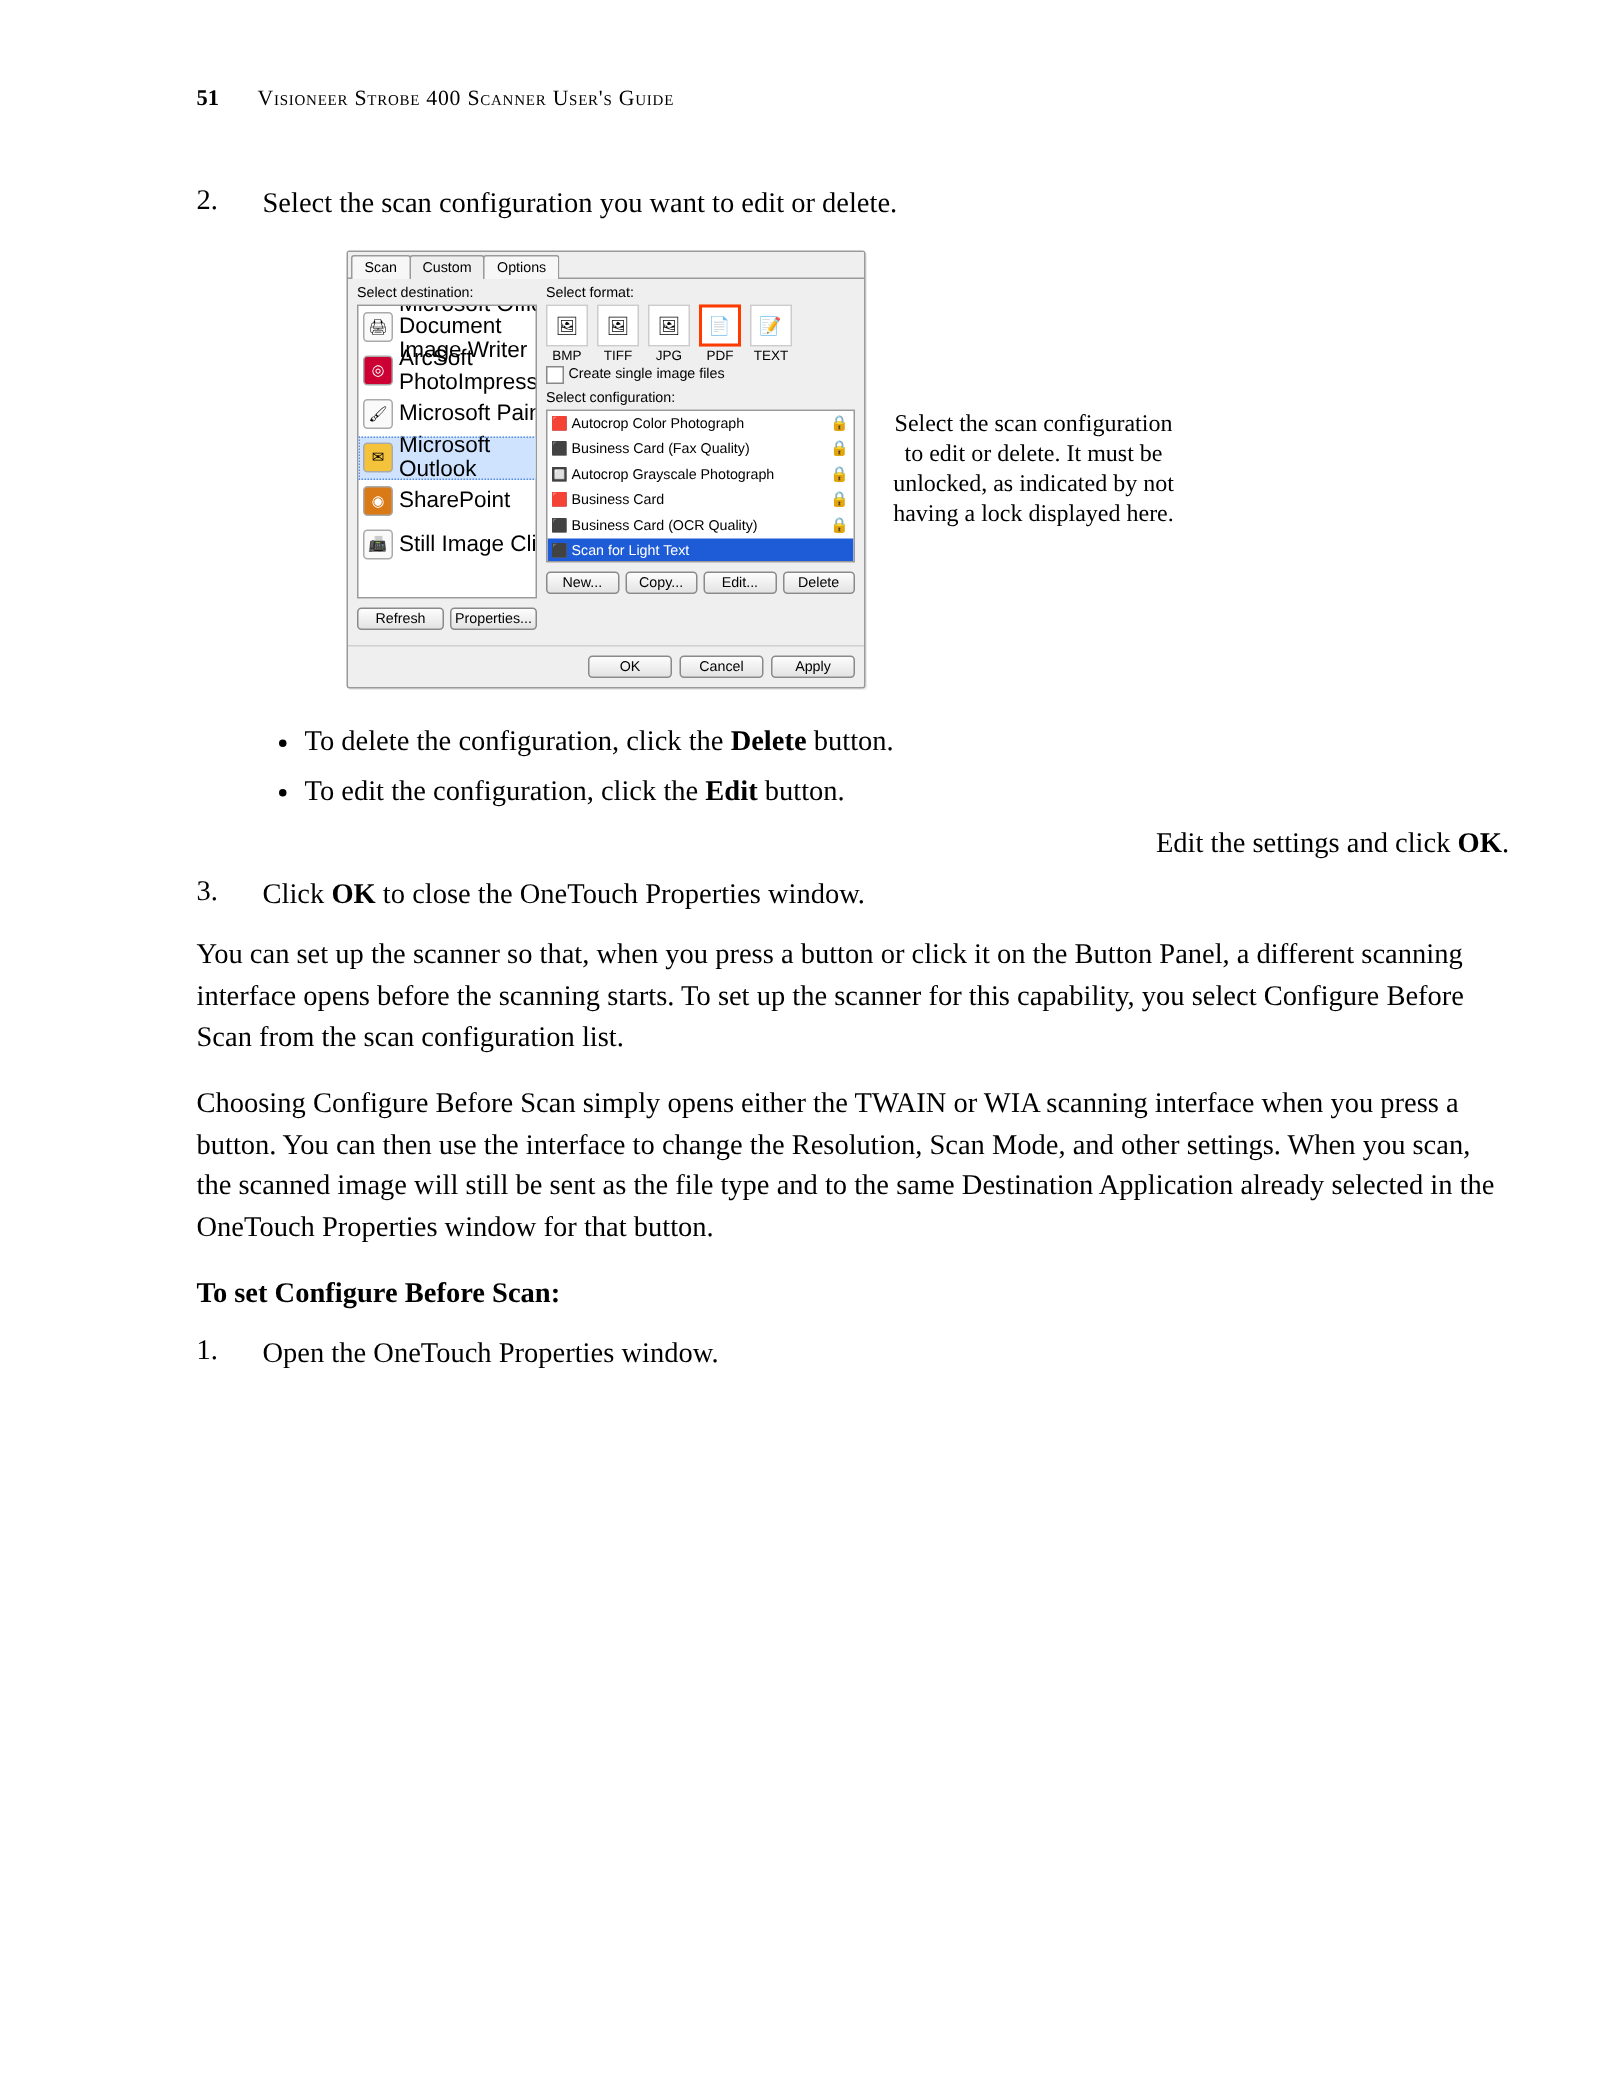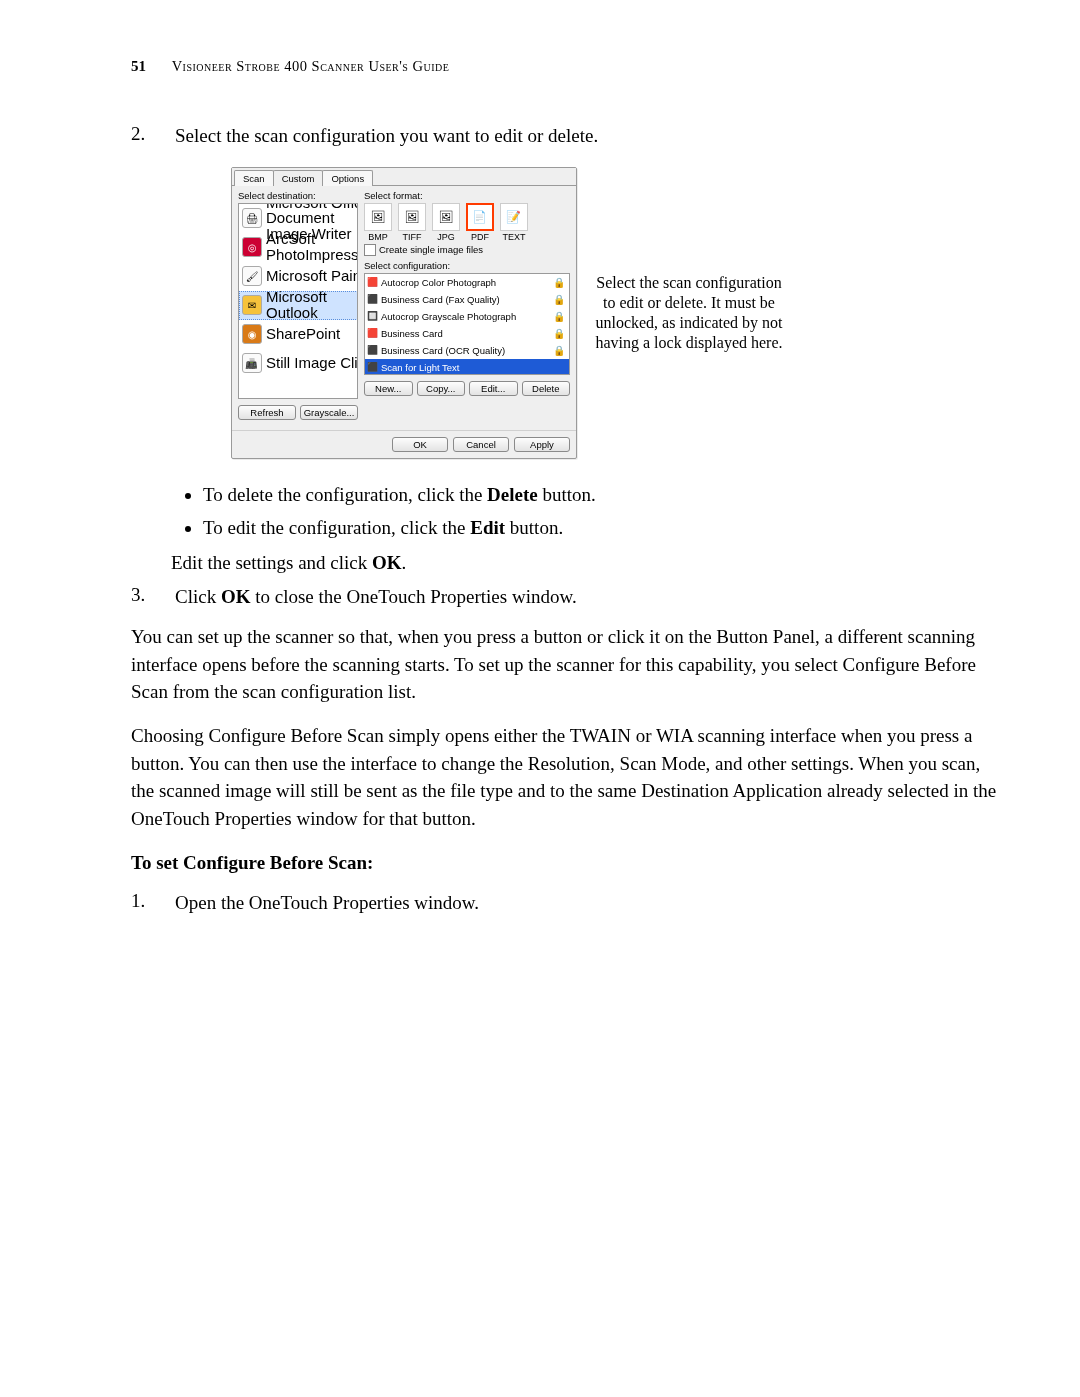--- a/index.html
+++ b/index.html
@@ -101,21 +101,21 @@
   .cfg-item .left { display:flex; align-items:center; gap:3px;}
   .cfg-item.sel { background:#1e5bd6; color:#fff; }
   .tiny-ico { width:10px; height:10px; display:inline-flex; align-items:center; justify-content:center; font-size:9px;}
   .lock { color:#d29a1a; font-size:10px;}
   .dlg-bottom { display:flex; justify-content:flex-end; gap:5px; padding:6px 6px 6px 6px; border-top:1px solid #d0d0d0; margin-top:4px;}
   .dlg-bottom .win-btn { width:54px; }
 
   
   ul.bul { list-style: disc; margin: 4px 0 10px 72px; padding:0;}
   ul.bul li { font-size:19px; margin-bottom:6px; line-height:1.45;}
-  .indent-line { margin-left:40px; font-size:19px; margin-bottom:10px;}
+  .indent-line { margin-left:72px; font-size:19px; margin-bottom:10px;text-align:right;}
 
   h2.sec {
     font-family: "Arial Narrow", Arial, sans-serif;
     font-variant: small-caps;
     font-weight: bold;
     font-size: 24px;
     color: #b22017;
     letter-spacing: 0.3px;
     margin: 36px 0 28px 0;
   }
@@ -180,21 +180,21 @@
                 </div>
               </div>
               <div class="dest-scroll">
                 <span class="arr">▴</span>
                 <span class="ind">≡</span>
                 <span class="arr">▾</span>
               </div>
             </div>
             <div class="btn-row">
               <div class="win-btn" style="flex:1">Refresh</div>
-              <div class="win-btn" style="flex:1">Grayscale...</div>
+              <div class="win-btn" style="flex:1">Properties...</div>
             </div>
           </div>
 
           <div class="dlg-right">
             <div class="lbl">Select format:</div>
             <div class="fmt-row">
               <div class="fmt-cell">
                 <div class="fmt-ico">🖼</div>
                 <div class="fmt-lbl">BMP</div>
               </div>

